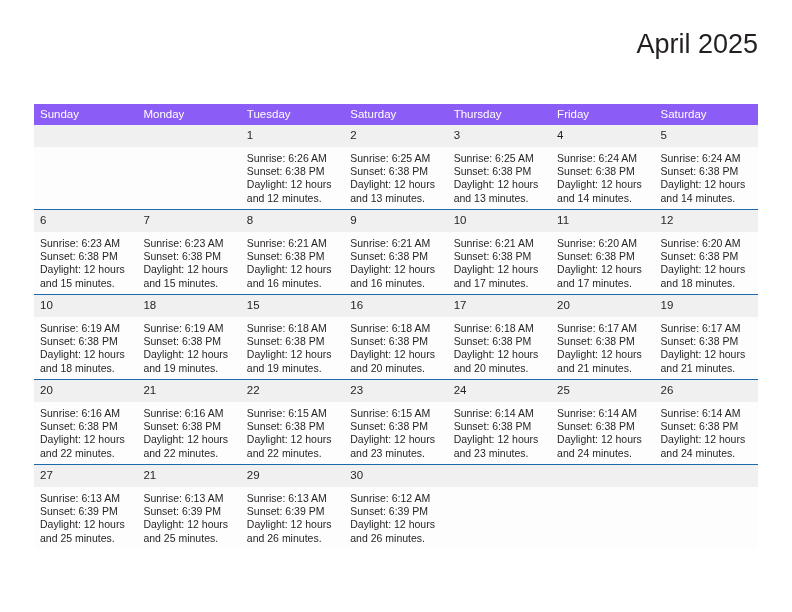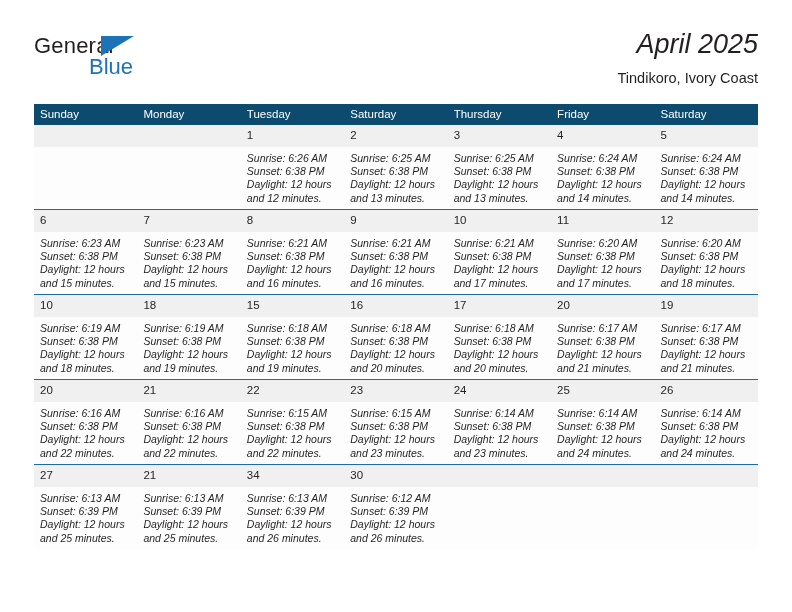--- a/index.html
+++ b/index.html
@@ -69,42 +69,41 @@
     position: absolute;
     right: 0;
     top: 0;
     text-align: right;
   }
   .month-title {
     font-size: 27px;
     color: #231f20;
     line-height: 32px;
     white-space: nowrap;
-    font-style: italic;
   }
   .location {
     font-size: 14.5px;
     color: #231f20;
     line-height: 20px;
     margin-top: 8px;
     white-space: nowrap;
   }
 
   
   .calendar {
     position: absolute;
     left: 34px;
     top: 104px;
     width: 724px;
     border-collapse: collapse;
     table-layout: fixed;
   }
 
   .calendar th {
-    background: #0c4a6e;
+    background: #8b5cf6;
     color: #ffffff;
     font-size: 11.5px;
     font-weight: normal;
     text-align: left;
     padding: 4px 0 4px 6px;
     height: 13px;
     line-height: 13px;
     border: none;
   }
 
@@ -127,44 +126,37 @@
     color: #231f20;
     padding: 4px 0 5px 6px;
     height: 13px;
   }
 
   .cell-body {
     padding: 5px 6px 0 6px;
     font-size: 10.5px;
     line-height: 13.2px;
     color: #231f20;
-    font-style: italic;
   }
   .cell-body div {
     white-space: nowrap;
   }
 
   .empty .cell-body { visibility: hidden; }
 </style>
 </head>
 <body>
 
 <div class="page">
 
   <div class="header">
 
-    <div class="logo">
-      <span class="logo-general">General</span>
-      <span class="logo-tri"></span>
-      <span class="logo-blue">Blue</span>
-    </div>
 
     <div class="title-block">
       <div class="month-title">April 2025</div>
-      <div class="location">Tindikoro, Ivory Coast</div>
     </div>
 
   </div>
 
   <table class="calendar">
     <thead>
       <tr>
         <th>Sunday</th>
         <th>Monday</th>
         <th>Tuesday</th>
@@ -448,21 +440,21 @@
           <td>
             <div class="daynum">21</div>
             <div class="cell-body">
               <div>Sunrise: 6:13 AM</div>
               <div>Sunset: 6:39 PM</div>
               <div>Daylight: 12 hours</div>
               <div>and 25 minutes.</div>
             </div>
           </td>
           <td>
-            <div class="daynum">34</div>
+            <div class="daynum">29</div>
             <div class="cell-body">
               <div>Sunrise: 6:13 AM</div>
               <div>Sunset: 6:39 PM</div>
               <div>Daylight: 12 hours</div>
               <div>and 26 minutes.</div>
             </div>
           </td>
           <td>
             <div class="daynum">30</div>
             <div class="cell-body">

